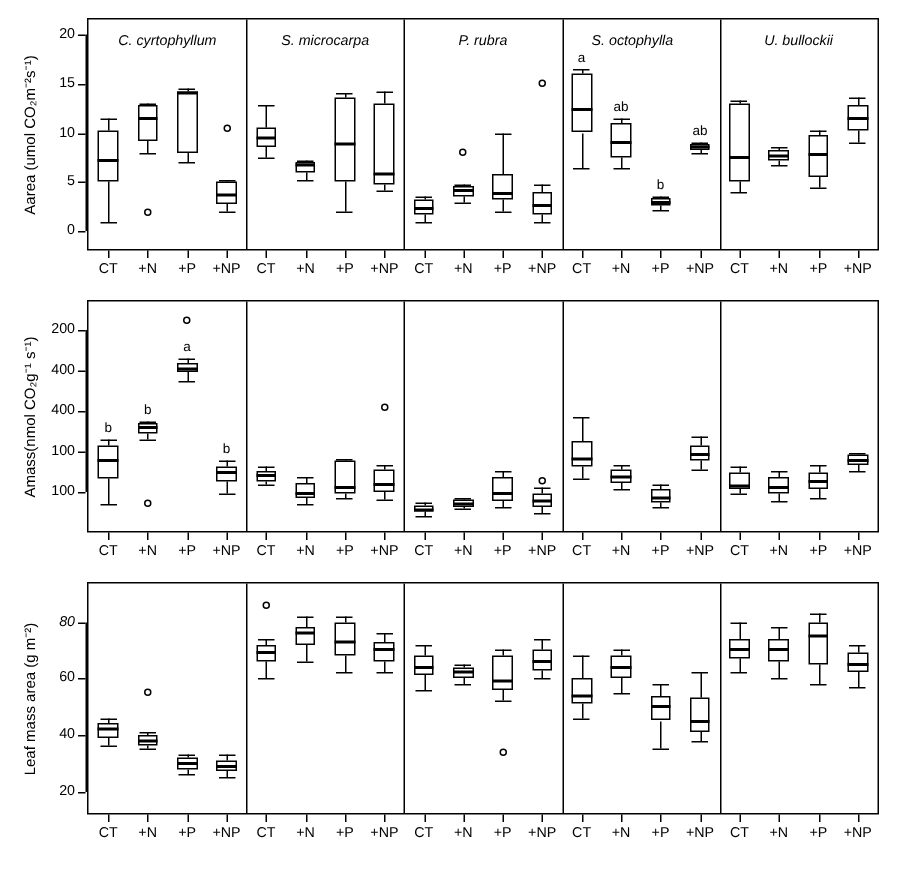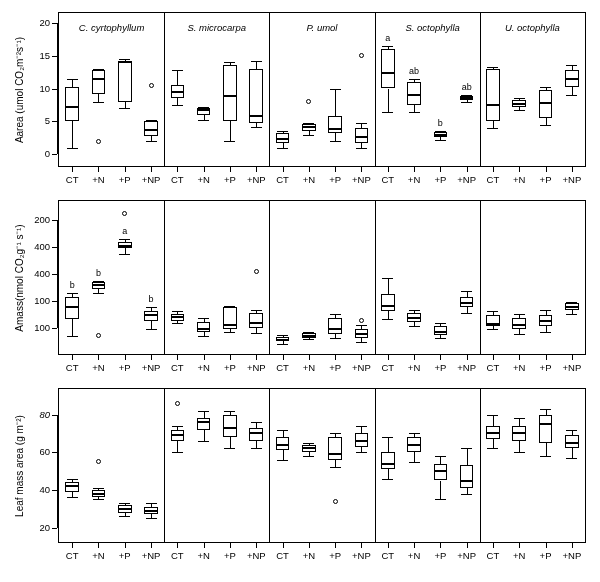--- a/index.html
+++ b/index.html
@@ -104,21 +104,21 @@
     <div class="xtickmark" style="left: 230px; top: 167px;"></div>
     <div class="xtick" style="left: 211.95px; width: 36px; top: 174px;">+P</div>
     <div class="wsk" style="left: 256px; top: 60.8182px; height: 7.90909px;"></div>
     <div class="wsk" style="left: 256px; top: 122.773px; height: 3.95455px;"></div>
     <div class="cap" style="left: 250.78px; width: 10.9408px; top: 60.8182px;"></div>
     <div class="cap" style="left: 250.78px; width: 10.9408px; top: 126.727px;"></div>
     <div class="box" style="left: 249.412px; width: 13.676px; top: 68.7273px; height: 54.0455px;"></div>
     <div class="med" style="left: 249.412px; width: 13.676px; top: 115.182px;"></div>
     <div class="xtickmark" style="left: 256px; top: 167px;"></div>
     <div class="xtick" style="left: 238.25px; width: 36px; top: 174px;">+NP</div>
-    <div class="sptitle" style="left: 269.4px; width: 105.2px; top: 22px;">P. umol</div>
+    <div class="sptitle" style="left: 269.4px; width: 105.2px; top: 22px;">P. rubra</div>
     <div class="wsk" style="left: 283px; top: 130.682px; height: 2.63636px;"></div>
     <div class="wsk" style="left: 283px; top: 142.545px; height: 5.27273px;"></div>
     <div class="cap" style="left: 277.08px; width: 10.9408px; top: 130.682px;"></div>
     <div class="cap" style="left: 277.08px; width: 10.9408px; top: 147.818px;"></div>
     <div class="box" style="left: 275.712px; width: 13.676px; top: 133.318px; height: 9.22727px;"></div>
     <div class="med" style="left: 275.712px; width: 13.676px; top: 137.591px;"></div>
     <div class="xtickmark" style="left: 283px; top: 167px;"></div>
     <div class="xtick" style="left: 264.55px; width: 36px; top: 174px;">CT</div>
     <div class="wsk" style="left: 309px; top: 122.773px; height: 1.31818px;"></div>
     <div class="wsk" style="left: 309px; top: 130.682px; height: 3.95455px;"></div>
@@ -139,21 +139,21 @@
     <div class="xtick" style="left: 317.15px; width: 36px; top: 174px;">+P</div>
     <div class="wsk" style="left: 361px; top: 122.773px; height: 5.27273px;"></div>
     <div class="wsk" style="left: 361px; top: 142.545px; height: 5.27273px;"></div>
     <div class="cap" style="left: 355.98px; width: 10.9408px; top: 122.773px;"></div>
     <div class="cap" style="left: 355.98px; width: 10.9408px; top: 147.818px;"></div>
     <div class="box" style="left: 354.612px; width: 13.676px; top: 128.045px; height: 14.5px;"></div>
     <div class="med" style="left: 354.612px; width: 13.676px; top: 136.273px;"></div>
     <div class="out" style="left: 358.95px; top: 53.0455px;"></div>
     <div class="xtickmark" style="left: 361px; top: 167px;"></div>
     <div class="xtick" style="left: 343.45px; width: 36px; top: 174px;">+NP</div>
-    <div class="sptitle" style="left: 380px; width: 105.2px; top: 22px; font-style: italic;">S. octophylla</div>
+    <div class="sptitle" style="left: 369px; width: 105.2px; top: 22px; font-style: italic;">S. octophylla</div>
     <div class="wsk" style="left: 388px; top: 45.6591px; height: 3.29545px;"></div>
     <div class="wsk" style="left: 388px; top: 88.5px; height: 23.0682px;"></div>
     <div class="cap" style="left: 382.28px; width: 10.9408px; top: 45.6591px;"></div>
     <div class="cap" style="left: 382.28px; width: 10.9408px; top: 111.568px;"></div>
     <div class="box" style="left: 380.912px; width: 13.676px; top: 48.9545px; height: 39.5455px;"></div>
     <div class="med" style="left: 380.912px; width: 13.676px; top: 72.3409px;"></div>
     <div class="sig" style="left: 375.75px; width: 24px; top: 32.6591px;">a</div>
     <div class="xtickmark" style="left: 388px; top: 167px;"></div>
     <div class="xtick" style="left: 369.75px; width: 36px; top: 174px;">CT</div>
     <div class="wsk" style="left: 414px; top: 78.6136px; height: 3.29545px;"></div>
@@ -176,21 +176,21 @@
     <div class="xtick" style="left: 422.35px; width: 36px; top: 174px;">+P</div>
     <div class="wsk" style="left: 467px; top: 95.0909px; height: 1.31818px;"></div>
     <div class="wsk" style="left: 467px; top: 99.7045px; height: 1.97727px;"></div>
     <div class="cap" style="left: 461.18px; width: 10.9408px; top: 95.0909px;"></div>
     <div class="cap" style="left: 461.18px; width: 10.9408px; top: 101.682px;"></div>
     <div class="box" style="left: 459.812px; width: 13.676px; top: 96.4091px; height: 3.29545px;"></div>
     <div class="med" style="left: 459.812px; width: 13.676px; top: 96.7273px;"></div>
     <div class="sig" style="left: 454.65px; width: 24px; top: 82.0909px;">ab</div>
     <div class="xtickmark" style="left: 467px; top: 167px;"></div>
     <div class="xtick" style="left: 448.65px; width: 36px; top: 174px;">+NP</div>
-    <div class="sptitle" style="left: 479.8px; width: 105.2px; top: 22px;">U. octophylla</div>
+    <div class="sptitle" style="left: 479.8px; width: 105.2px; top: 22px;">U. bullockii</div>
     <div class="wsk" style="left: 493px; top: 67.4091px; height: 1.31818px;"></div>
     <div class="wsk" style="left: 493px; top: 121.455px; height: 6.59091px;"></div>
     <div class="cap" style="left: 487.48px; width: 10.9408px; top: 67.4091px;"></div>
     <div class="cap" style="left: 487.48px; width: 10.9408px; top: 128.045px;"></div>
     <div class="box" style="left: 486.112px; width: 13.676px; top: 68.7273px; height: 52.7273px;"></div>
     <div class="med" style="left: 486.112px; width: 13.676px; top: 103.977px;"></div>
     <div class="xtickmark" style="left: 493px; top: 167px;"></div>
     <div class="xtick" style="left: 474.95px; width: 36px; top: 174px;">CT</div>
     <div class="wsk" style="left: 519px; top: 97.7273px; height: 2.63636px;"></div>
     <div class="wsk" style="left: 519px; top: 106.955px; height: 2.63636px;"></div>

